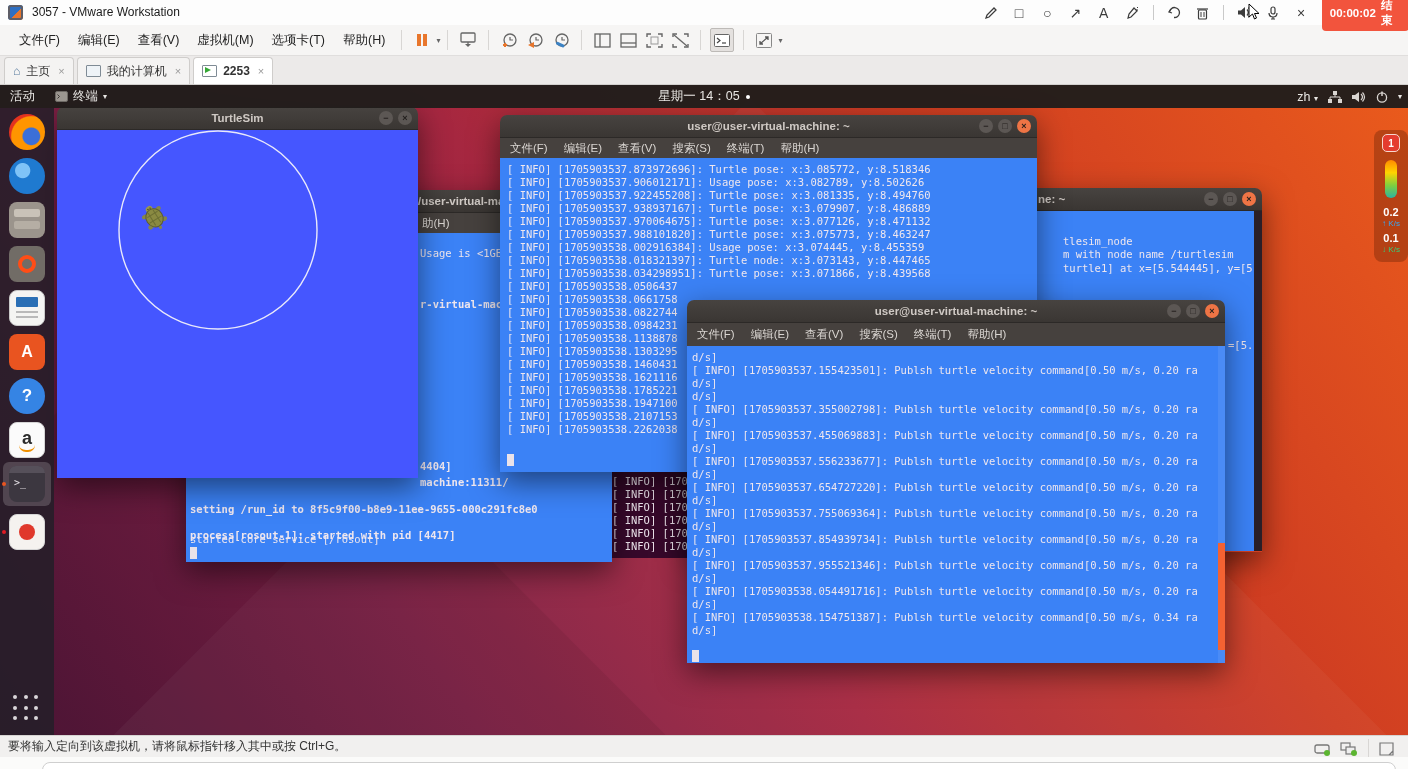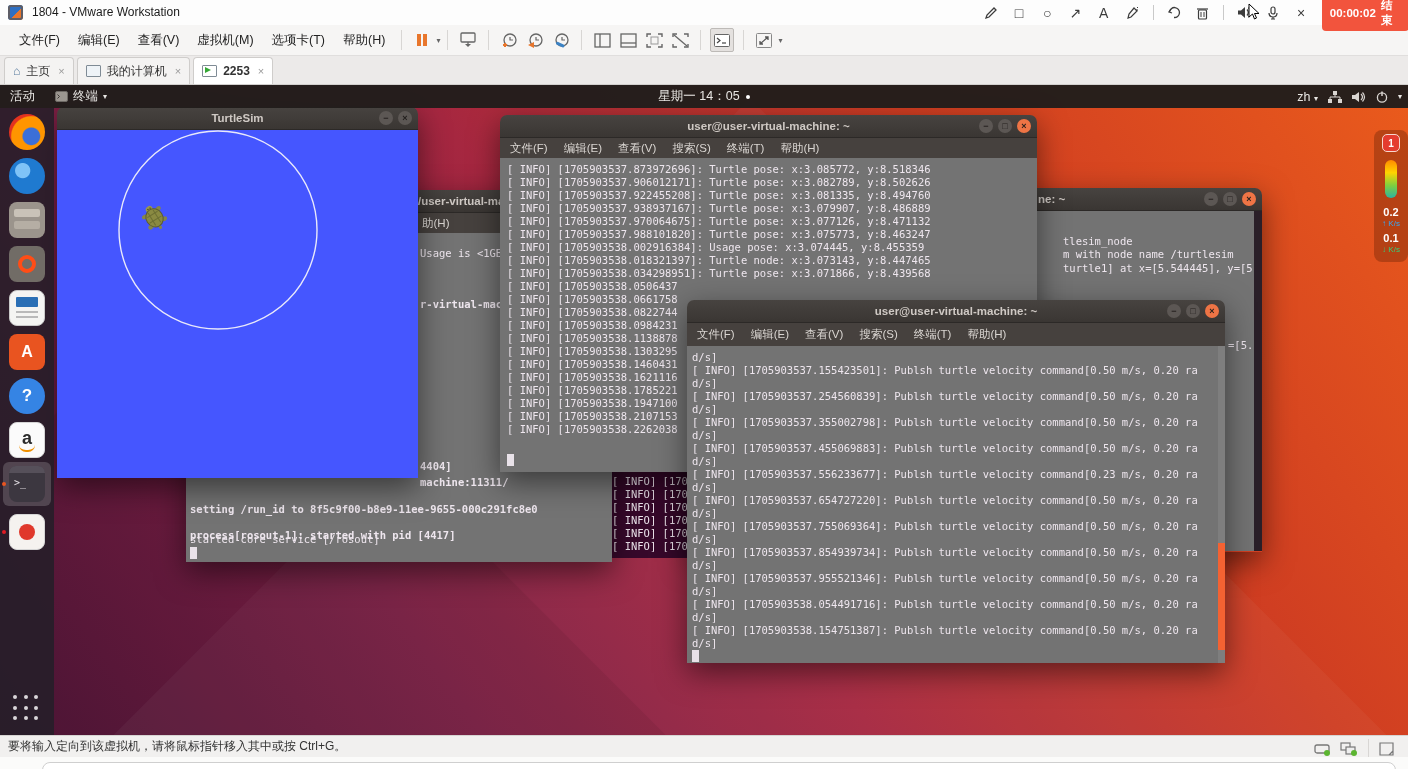--- a/index.html
+++ b/index.html
@@ -59,21 +59,21 @@
   #show-apps i{width:4px;height:4px;border-radius:50%;background:#d9d5d9;}
   
   .win{position:absolute;border-radius:7px 7px 0 0;box-shadow:0 10px 30px rgba(0,0,0,0.5);}
   .tbar{height:23px;background:linear-gradient(#474340,#3a3633);border-radius:7px 7px 0 0;
     color:#cfc9c4;font-weight:bold;font-size:11.5px;display:flex;align-items:center;justify-content:center;position:relative;border-bottom:1px solid #2c2927;box-sizing:border-box;}
   .wbtns{position:absolute;right:6px;top:4px;display:flex;gap:5px;}
   .wbtn{width:14px;height:14px;border-radius:50%;background:#5c5754;color:#211e1c;font-size:9px;line-height:14px;text-align:center;font-weight:bold;}
   .wbtn.close{background:#ee7445;}
   .mbar{height:20px;background:#46413e;display:flex;gap:16px;align-items:center;padding-left:10px;
     color:#d9d5d1;font-size:11.5px;position:relative;}
-  .tcontent{position:relative;background:#737373;font-family:"DejaVu Sans Mono","Liberation Mono",monospace;
+  .tcontent{position:relative;background:#3b82f6;font-family:"DejaVu Sans Mono","Liberation Mono",monospace;
     font-size:10.5px;line-height:13px;color:#eee6ee;overflow:hidden;}
   .tl{white-space:pre;height:13px;}
   .cursor{position:absolute;width:7px;height:12px;background:#e9e2e9;}
   .frag{position:absolute;white-space:pre;}
   .bold{font-weight:bold;}
   
   #turtlesim-canvas{position:relative;width:361px;height:348px;background:#4556ff;overflow:hidden;}
   
   #netwidget{left:1374px;top:130px;width:34px;height:132px;border-radius:8px;background:rgba(105,35,5,0.38);color:#fff;}
   #nw-badge{position:absolute;left:8px;top:4px;width:18px;height:18px;border-radius:5px;background:#e43c2f;border:1.5px solid #f7d7ce;
@@ -189,21 +189,21 @@
     <span>文件(F)</span>
         <span>编辑(E)</span>
         <span>查看(V)</span>
         <span>搜索(S)</span>
         <span>终端(T)</span>
         <span>帮助(H)</span>
       </div>
     <div class="tcontent" style="width:537px;height:314px;">
       <div style="padding:5px 0 0 7px;">
           <div class="tl">[ INFO] [1705903537.873972696]: Turtle pose: x:3.085772, y:8.518346</div>
-          <div class="tl">[ INFO] [1705903537.906012171]: Turtle pose: x:3.082789, y:8.502626</div>
+          <div class="tl">[ INFO] [1705903537.906012171]: Usage pose: x:3.082789, y:8.502626</div>
           <div class="tl">[ INFO] [1705903537.922455208]: Turtle pose: x:3.081335, y:8.494760</div>
           <div class="tl">[ INFO] [1705903537.938937167]: Turtle pose: x:3.079907, y:8.486889</div>
           <div class="tl">[ INFO] [1705903537.970064675]: Turtle pose: x:3.077126, y:8.471132</div>
           <div class="tl">[ INFO] [1705903537.988101820]: Turtle pose: x:3.075773, y:8.463247</div>
           <div class="tl">[ INFO] [1705903538.002916384]: Usage pose: x:3.074445, y:8.455359</div>
           <div class="tl">[ INFO] [1705903538.018321397]: Turtle node: x:3.073143, y:8.447465</div>
           <div class="tl">[ INFO] [1705903538.034298951]: Turtle pose: x:3.071866, y:8.439568</div>
           <div class="tl">[ INFO] [1705903538.0506437</div>
           <div class="tl">[ INFO] [1705903538.0661758</div>
           <div class="tl">[ INFO] [1705903538.0822744</div>
@@ -237,39 +237,38 @@
         <span>查看(V)</span>
         <span>搜索(S)</span>
         <span>终端(T)</span>
         <span>帮助(H)</span>
       </div>
     <div class="tcontent" style="width:538px;height:317px;">
       <div style="padding:5px 0 0 5px;">
           <div class="tl">d/s]</div>
           <div class="tl">[ INFO] [1705903537.155423501]: Publsh turtle velocity command[0.50 m/s, 0.20 ra</div>
           <div class="tl">d/s]</div>
-          <div class="tl">[ INFO] [1705903537.254560839]: Publsh turtle velocity command[0.50 m/s, 0.20 ra</div>
           <div class="tl">d/s]</div>
           <div class="tl">[ INFO] [1705903537.355002798]: Publsh turtle velocity command[0.50 m/s, 0.20 ra</div>
           <div class="tl">d/s]</div>
           <div class="tl">[ INFO] [1705903537.455069883]: Publsh turtle velocity command[0.50 m/s, 0.20 ra</div>
           <div class="tl">d/s]</div>
-          <div class="tl">[ INFO] [1705903537.556233677]: Publsh turtle velocity command[0.23 m/s, 0.20 ra</div>
+          <div class="tl">[ INFO] [1705903537.556233677]: Publsh turtle velocity command[0.50 m/s, 0.20 ra</div>
           <div class="tl">d/s]</div>
           <div class="tl">[ INFO] [1705903537.654727220]: Publsh turtle velocity command[0.50 m/s, 0.20 ra</div>
           <div class="tl">d/s]</div>
           <div class="tl">[ INFO] [1705903537.755069364]: Publsh turtle velocity command[0.50 m/s, 0.20 ra</div>
           <div class="tl">d/s]</div>
           <div class="tl">[ INFO] [1705903537.854939734]: Publsh turtle velocity command[0.50 m/s, 0.20 ra</div>
           <div class="tl">d/s]</div>
           <div class="tl">[ INFO] [1705903537.955521346]: Publsh turtle velocity command[0.50 m/s, 0.20 ra</div>
           <div class="tl">d/s]</div>
           <div class="tl">[ INFO] [1705903538.054491716]: Publsh turtle velocity command[0.50 m/s, 0.20 ra</div>
           <div class="tl">d/s]</div>
-          <div class="tl">[ INFO] [1705903538.154751387]: Publsh turtle velocity command[0.50 m/s, 0.20 ra</div>
+          <div class="tl">[ INFO] [1705903538.154751387]: Publsh turtle velocity command[0.50 m/s, 0.34 ra</div>
           <div class="tl">d/s]</div>
         </div>
       <div class="cursor" style="left:5px;top:304px;"></div>
       <div class="abs" style="right:0;top:0;width:7px;height:317px;background:rgba(255,255,255,0.08);">
         <div class="abs" style="left:0;top:62%;width:7px;height:34%;background:#f46232;"></div>
       </div>
     </div>
   </div>
 
   <div class="abs" id="topbar">
@@ -350,21 +349,21 @@
     <div id="nw-badge">1</div>
     <div id="nw-gauge"></div>
     <div class="nw-num" style="top:76px;">0.2</div>
     <div class="nw-unit nw-up" style="top:89px;">↑ K/s</div>
     <div class="nw-num" style="top:102px;text-align:center;">0.1</div>
     <div class="nw-unit nw-dn" style="top:115px;text-align:center;">↓ K/s</div>
   </div>
 
   <div class="abs" id="titlebar">
     <div class="abs" id="vm-logo"></div>
-    <div class="abs" id="host-title">1804 - VMware Workstation</div>
+    <div class="abs" id="host-title">3057 - VMware Workstation</div>
   </div>
 
   <div class="abs" id="menubar">
     <div style="display:flex;">
 
     <span class="hmenu">文件(F)</span>
         <span class="hmenu">编辑(E)</span>
         <span class="hmenu">查看(V)</span>
         <span class="hmenu">虚拟机(M)</span>
         <span class="hmenu">选项卡(T)</span>

